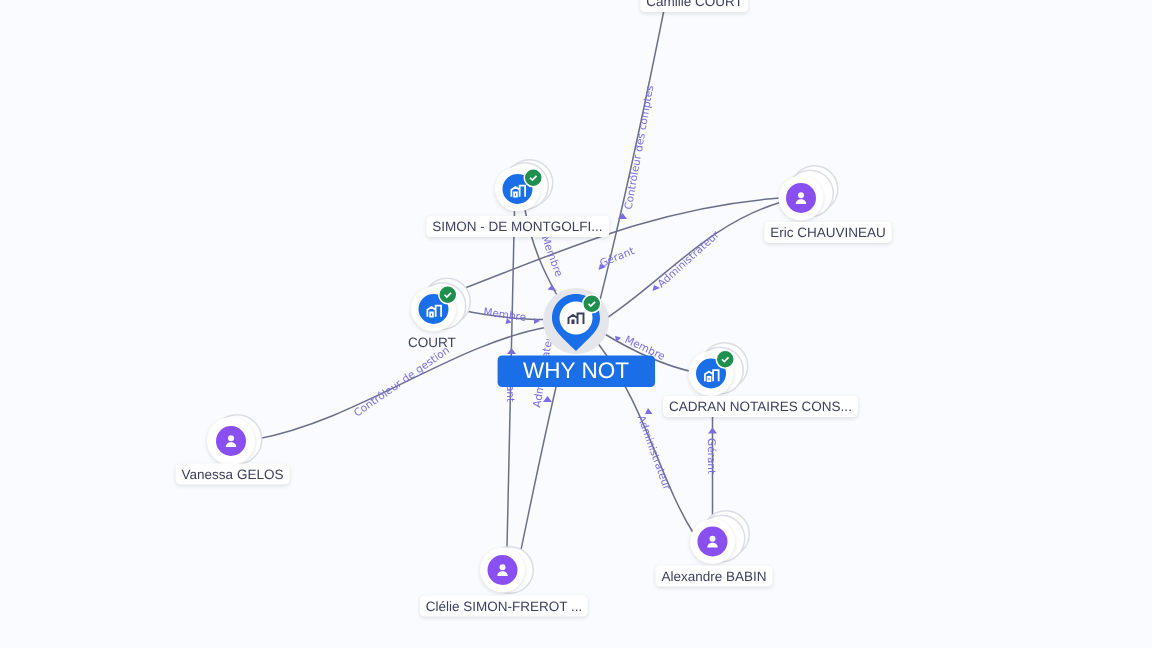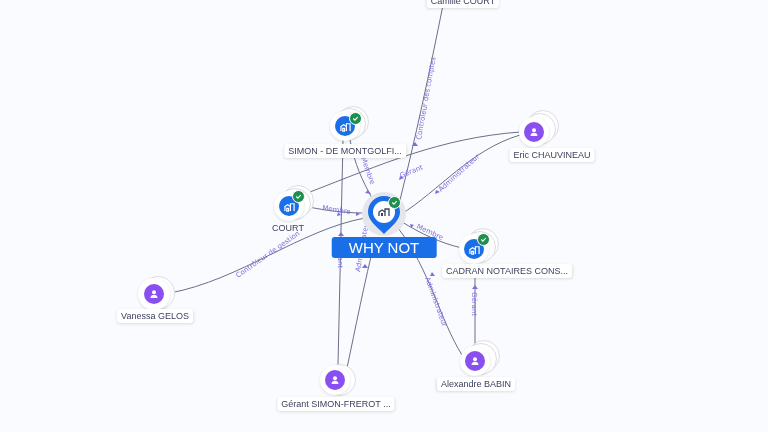--- a/index.html
+++ b/index.html
@@ -172,21 +172,21 @@
 <div class="node">
   <div class="stack" style="left:324px; top:364px; width:30px; height:30px;"></div>
   <div class="disc" style="left:320px; top:365px; width:30px; height:30px;">
     <div class="inner person" style="width:20px;height:20px;">
       <svg width="10" height="10" viewBox="0 0 10 10">
           <circle cx="5" cy="3.2" r="2" fill="#fff"></circle>
           <path d="M1.5 9c0-2 1.6-3.2 3.5-3.2S8.5 7 8.5 9z" fill="#fff"></path>
         </svg>
     </div>
   </div>
-  <div class="label" style="left:336px; top:397px;">Gérant SIMON-FREROT ...</div>
+  <div class="label" style="left:336px; top:397px;">Clélie SIMON-FREROT ...</div>
 </div>
 
 <div class="node">
   <div style="position:absolute; left:362px; top:192px; width:44px; height:44px; border-radius:50%; background:#e4e6ec;"></div>
   <svg style="position:absolute; left:366px; top:194px;" width="36" height="42" viewBox="0 0 36 42">
     <path d="M18 2 C9 2 2 9 2 18 C2 26 9 31 18 40 C27 31 34 26 34 18 C34 9 27 2 18 2 Z" fill="#1a6ee8"></path>
     <circle cx="18" cy="18" r="11" fill="#fff"></circle>
   </svg>
   <div style="position:absolute; left:376px; top:205px; width:16px; height:14px; display:flex; align-items:center; justify-content:center;">
     <svg width="12" height="10" viewBox="0 0 12 10">

